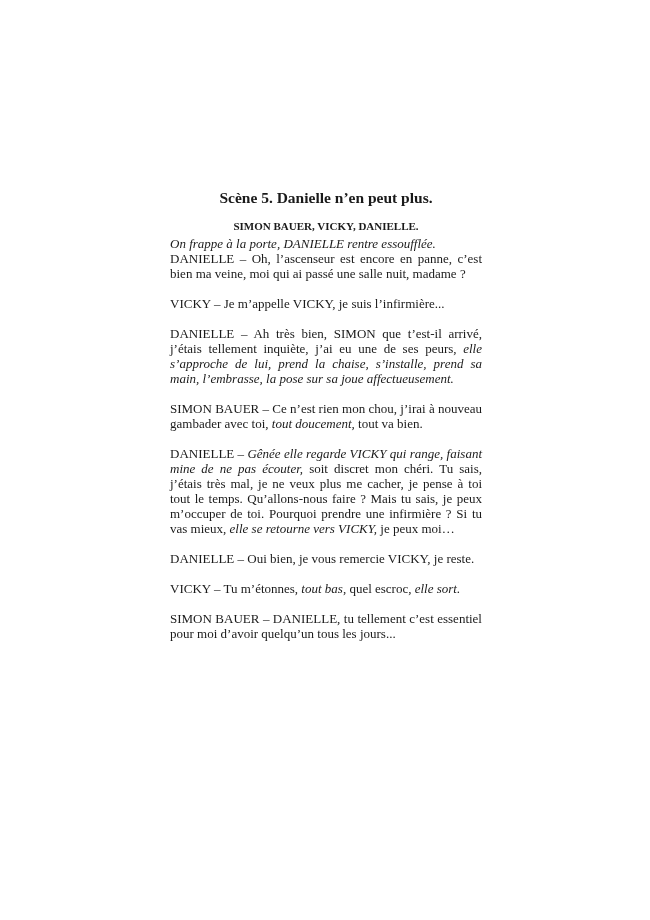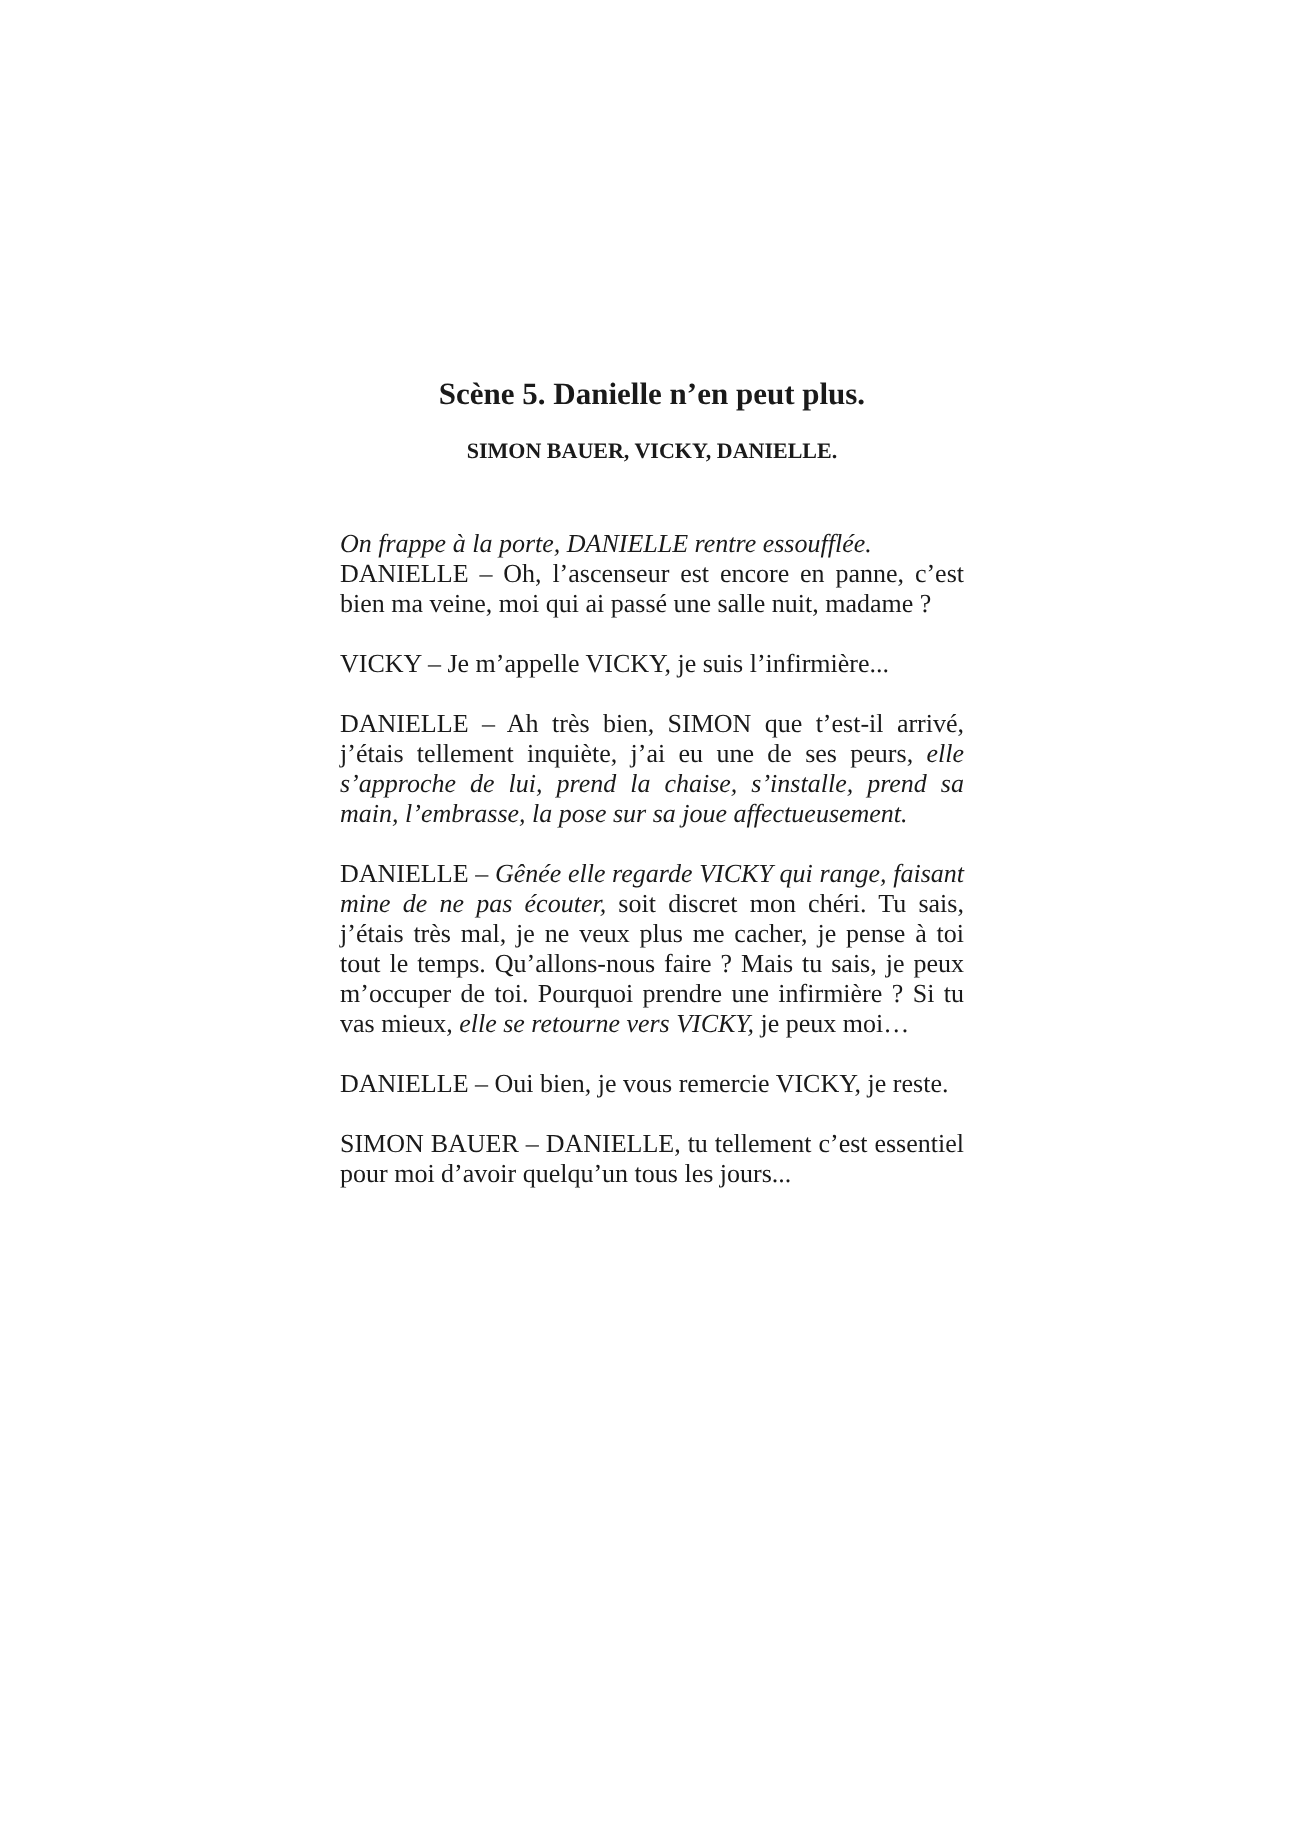--- a/index.html
+++ b/index.html
@@ -30,21 +30,21 @@
     margin: 13px 0 0 0;
     font-size: 11px; line-height: 15px;
     font-weight: bold;
     text-align: center;
   }
   .para {
     margin: 0 0 15px 0;
     font-size: 13px; line-height: 15px;
     text-align: justify;
   }
-  .para.first { margin-top: 30px; }
+  .para.first { margin-top: 2px; }
   .para.tight { margin-bottom: 0; }
   .b { font-weight: normal; }
   .i { font-style: italic; }
   .page-number {
     position: absolute;
     left: 0; right: 0; top: 748px;
     text-align: center;
     font-size: 13px; line-height: 15px; font-weight: bold;
   }
 </style>
@@ -59,25 +59,27 @@
     <p class="subtitle">SIMON BAUER, VICKY, DANIELLE.</p>
 
     <p class="para first tight"><span class="i">On frappe à la porte, DANIELLE rentre essoufflée.</span></p>
 
     <p class="para"><span class="b">DANIELLE</span><span> – Oh, l’ascenseur est encore en panne, c’est bien ma veine, moi qui ai passé une salle nuit, madame ?</span></p>
 
     <p class="para"><span class="b">VICKY</span><span> – Je m’appelle VICKY, je suis l’infirmière...</span></p>
 
     <p class="para"><span class="b">DANIELLE</span><span> – Ah très bien, SIMON que t’est-il arrivé, j’étais tellement inquiète, j’ai eu une de ses peurs, </span><span class="i">elle s’approche de lui, prend la chaise, s’installe, prend sa main, l’embrasse, la pose sur sa joue affectueusement.</span></p>
 
+    <p class="para"><span class="b">SIMON BAUER</span><span> – Ce n’est rien mon chou, j’irai à nouveau gambader avec toi, </span><span class="i">tout doucement,</span><span> tout va bien.</span></p>
 
     <p class="para"><span class="b">DANIELLE</span><span> – </span><span class="i">Gênée elle regarde VICKY qui range, faisant mine de ne pas écouter,</span><span> soit discret mon chéri. Tu sais, j’étais très mal, je ne veux plus me cacher, je pense à toi tout le temps. Qu’allons-nous faire ? Mais tu sais, je peux m’occuper de toi. Pourquoi prendre une infirmière ? Si tu vas mieux, </span><span class="i">elle se retourne vers VICKY,</span><span> je peux moi…</span></p>
 
 
     <p class="para"><span class="b">DANIELLE</span><span> – Oui bien, je vous remercie VICKY, je reste.</span></p>
 
+    <p class="para"><span class="b">VICKY</span><span> – Tu m’étonnes, </span><span class="i">tout bas</span><span>, quel escroc, </span><span class="i">elle sort.</span></p>
 
     <p class="para"><span class="b">SIMON BAUER</span><span> – DANIELLE, tu tellement c’est essentiel pour moi d’avoir quelqu’un tous les jours...</span></p>
 
   </div>
 
   <div class="page-number">54</div>
 </div>
 
 </body></html>

